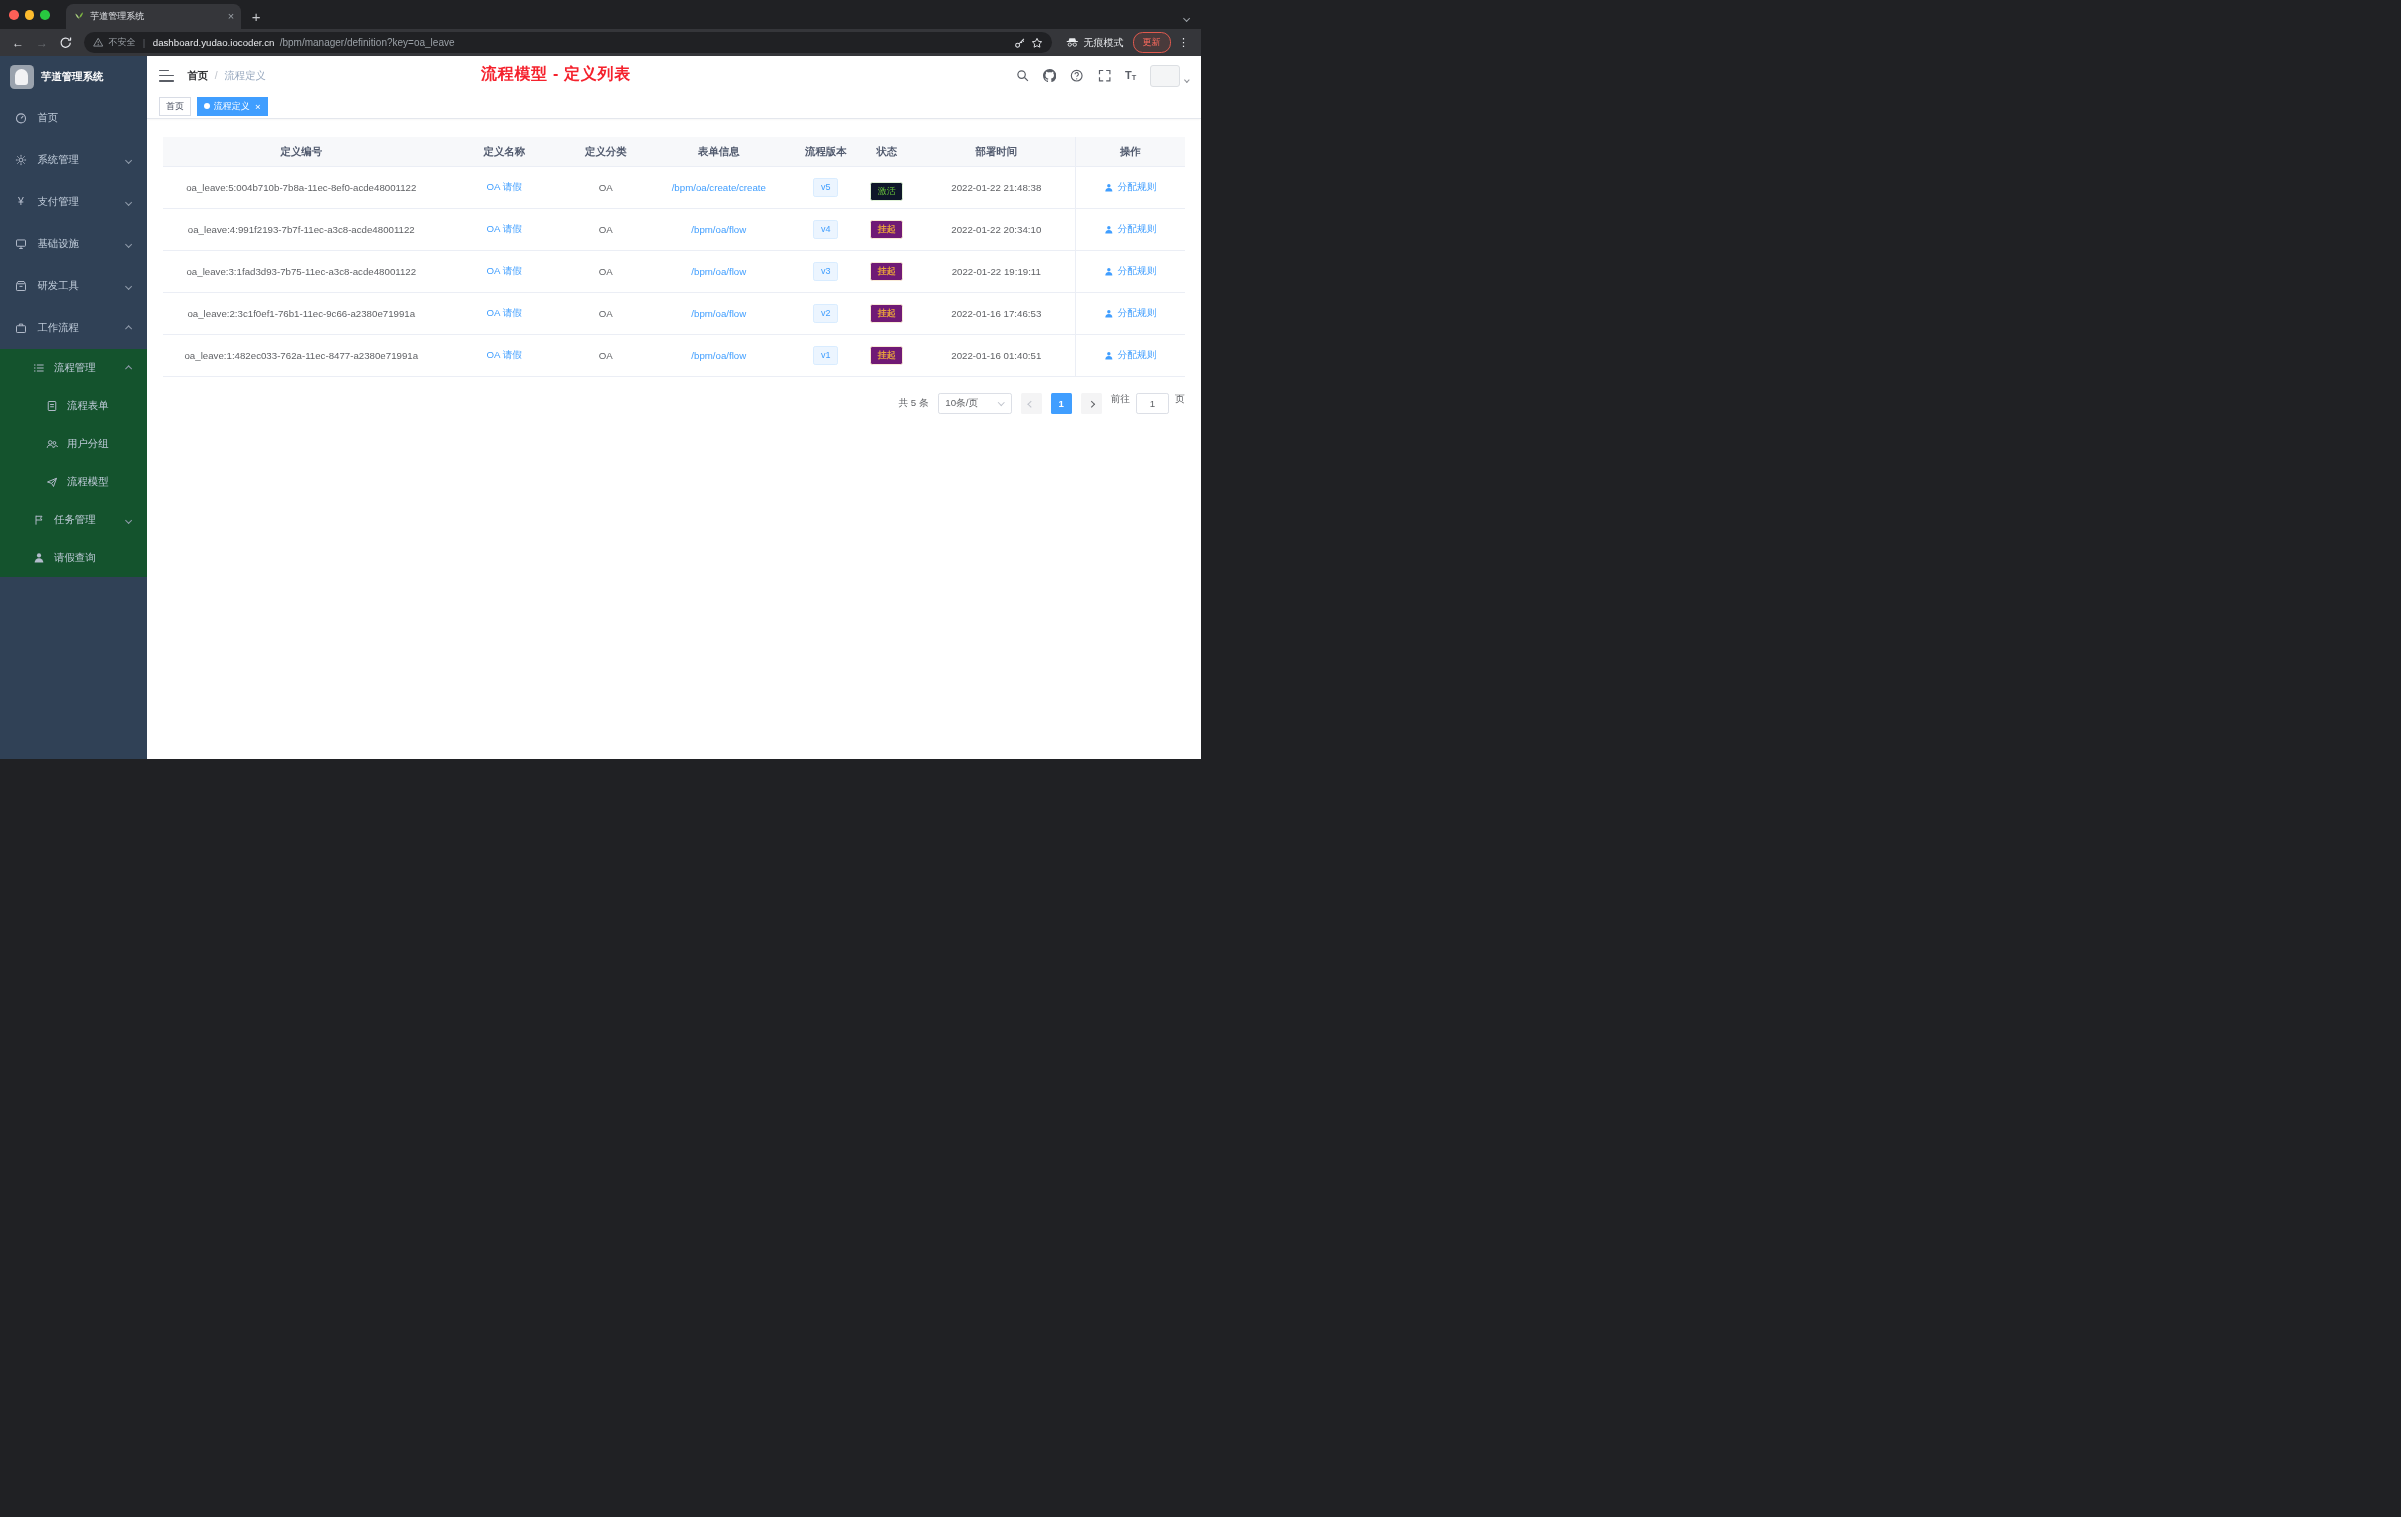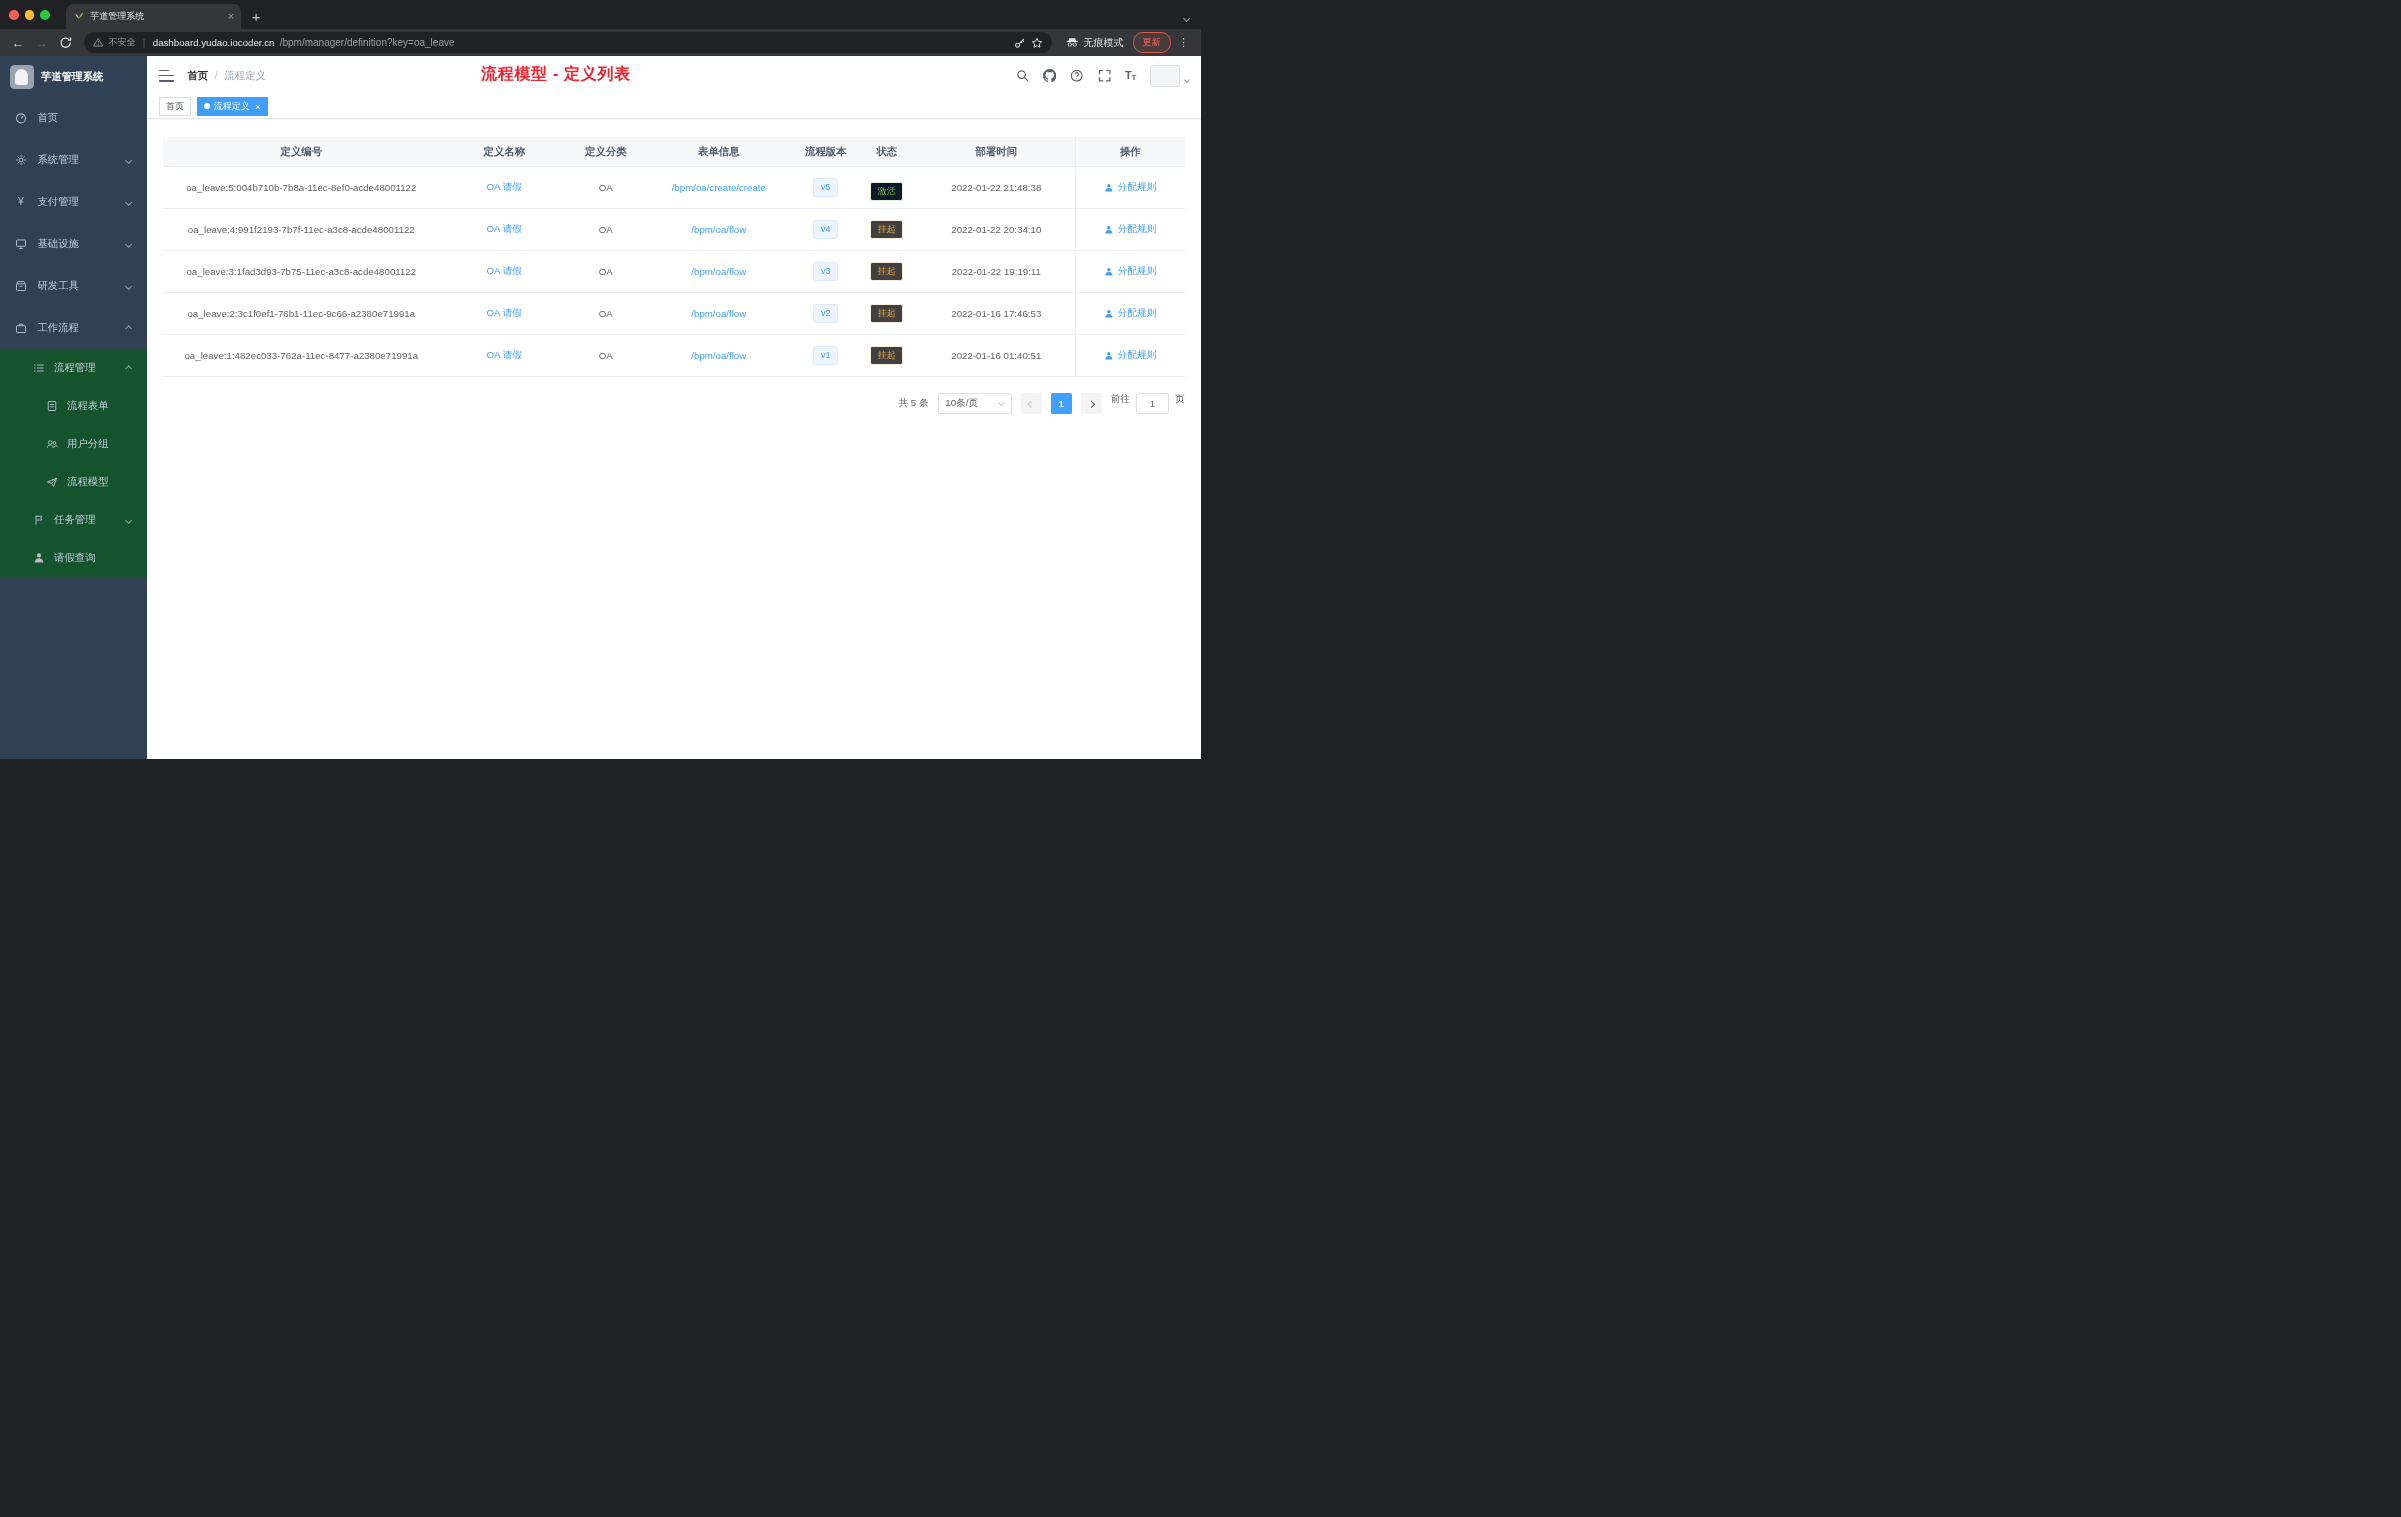--- a/index.html
+++ b/index.html
@@ -80,21 +80,21 @@
   .tr { display:flex; align-items:center; height:42px; border-bottom:0.7px solid #ebeef5; }
   .tr.head { height:30px; background:#f7f8fa; font-size:10.4px; font-weight:700; color:#515a6e; border-bottom:0.7px solid #ebeef5; }
   .td { text-align:center; padding:0 4.5px; overflow:hidden; white-space:nowrap; }
   .c-id{width:276px} .c-name{width:130px} .c-cat{width:73px} .c-form{width:153px}
   .c-ver{width:61px} .c-status{width:61px} .c-time{width:158px}
   .c-act{width:109px; border-left:0.7px solid #ebeef5; align-self:stretch; display:flex; align-items:center; justify-content:center;}
   .link { color:#409eff; }
   .pill { display:inline-block; padding:2.2px 6.7px; border-radius:2.2px; font-size:9px; line-height:1.3; }
   .v-tag { background:#ecf5ff; border:0.7px solid #d9ecff; color:#409eff; }
   .s-success { background:#0f172a; border:0.7px solid #e1f3d8; color:#67c23a;margin-top:8px; }
-  .s-warning { background:#404040; border:0.7px solid #faecd8; color:#e6a23c; }
+  .s-warning { background:#701a75; border:0.7px solid #faecd8; color:#e6a23c;font-weight:bold; }
   .action-link { color:#409eff; display:inline-flex; align-items:center; gap:3.7px; }
   .user-ic { width:9.7px; height:9.7px; }
 
   .pagination { display:flex; align-items:center; justify-content:flex-end; margin-top:16.3px; gap:9px; font-size:9.7px; color:#606266; }
   .pg-select { width:74px; height:21px; border:0.7px solid #dcdfe6; border-radius:2.2px; display:flex; align-items:center; justify-content:space-between; padding:0 6.7px; background:#fff; }
   .pg-select .chev { border-color:#c0c4cc; width:4.5px; height:4.5px; margin-top:-2.2px; }
   .pg-btn { min-width:21px; height:21px; border-radius:1.5px; background:#f4f4f5; display:flex; align-items:center; justify-content:center; }
   .pg-btn .chev { width:4.5px; height:4.5px; border-color:#606266; }
   .pg-btn.disabled .chev { border-color:#c0c4cc; }
   .pg-btn.active { background:#409eff; color:#fff; font-weight:600; }

